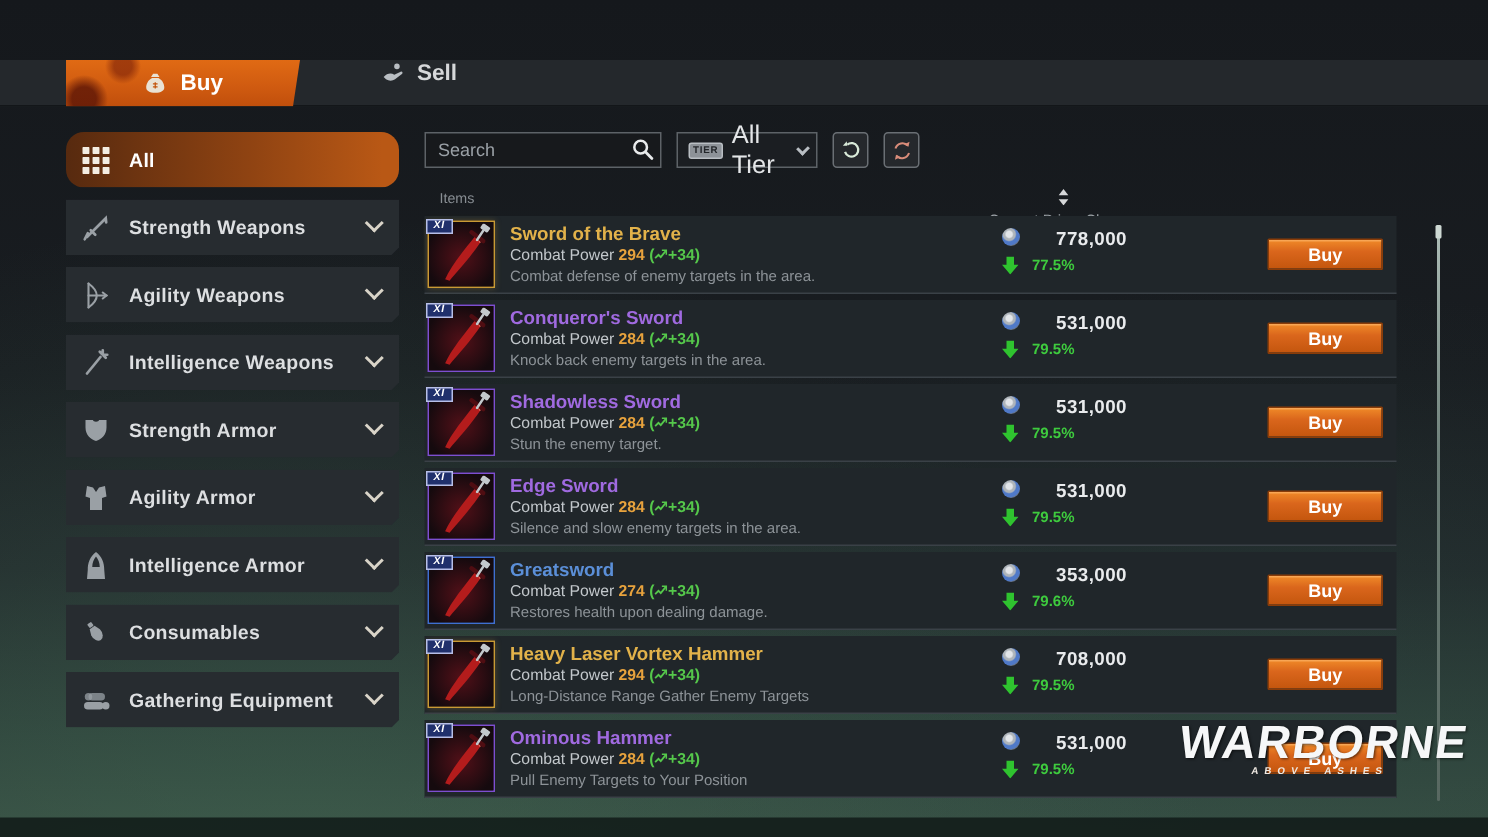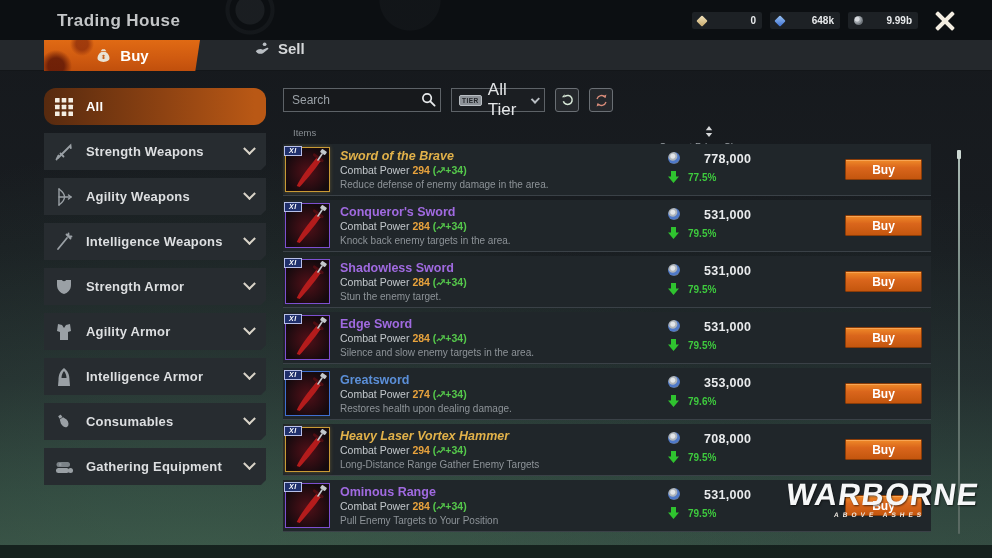--- a/index.html
+++ b/index.html
@@ -88,21 +88,21 @@
   .row{ position:relative; height:52px; margin-bottom:4px; background:#20262a; border-bottom:1px solid #3a4147; }
   .tile{ position:absolute; left:2px; top:3px; width:45px; height:45px; background:#140a0e; border:1px solid #555; }
   .tile svg.art{ width:100%; height:100%; display:block; }
   .tier-tag{ position:absolute; left:-2px; top:-2px; font-size:7px; font-weight:700; font-style:italic; color:#fff;
     background:#20306c; border:1px solid #b7bfe8; padding:0 4px 1px; letter-spacing:.5px; }
   .tile .hammer{ position:absolute; right:1px; top:1px; width:12px; height:12px; color:#c3c8cc; }
   .r-legendary .tile{ border-color:#c99a35; box-shadow:0 0 4px rgba(201,154,53,.35); }
   .r-epic .tile{ border-color:#7d4fd0; }
   .r-rare .tile{ border-color:#3f6fd0; }
   .item-name{ position:absolute; left:57px; top:5px; font-size:12.5px; font-weight:700; }
-  .r-legendary .item-name{ color:#e2b24a;font-style:italic; }
+  .r-legendary .item-name{ color:#e2b24a; }
   .r-epic .item-name{ color:#a06ae0; }
   .r-rare .item-name{ color:#5b8fd8; }
   .combat{ position:absolute; left:57px; top:20px; font-size:10.5px; color:#c2c7cb; }
   .combat .pw{ color:#e8a33d; font-weight:700; }
   .combat .bonus{ color:#55c84b; font-weight:700; }
   .combat .trend{ width:9px; height:9px; color:#55c84b; vertical-align:-1px; }
   .desc{ position:absolute; left:57px; top:35px; font-size:10px; color:#8d9398; }
   .price-group{ position:absolute; left:385px; top:8px; }
   .price-line{ display:flex; align-items:flex-start; gap:24px; }
   .price-line .coin-ic{ width:12px; height:12px; background:radial-gradient(circle at 40% 35%, #e2e5e9 0 2px, #aeb4ba 3px 4px, #4f79c8 5px 7px, #6d737a 8px); }
@@ -232,41 +232,20 @@
       <rect width="44" height="44" fill="url(#glow)"></rect>
       <path d="M11 39 C15 30 24 19 32 9 L35 14 C29 23 20 33 14 40 Z" fill="#b41c1c"></path>
       <path d="M32 9 L35 14" stroke="#e86a5a" stroke-width="1"></path>
       <path d="M29 7 l8 6" stroke="#4f0d12" stroke-width="3" stroke-linecap="round"></path>
     </symbol>
   </defs>
 </svg>
 
 <div class="screen">
 
-  <div class="topbar">
-    <div class="title">Trading House</div>
-    <div class="currencies">
-      <div class="cur">
-        <span class="gem gold"></span>
-        <span class="val">0</span>
-      </div>
-      <div class="cur">
-        <span class="gem blue"></span>
-        <span class="val">648k</span>
-      </div>
-      <div class="cur">
-        <span class="coin-ic"></span>
-        <span class="val">9.99b</span>
-      </div>
-    </div>
-    <div class="close-btn">
-        <i></i>
-        <i></i>
-      </div>
-  </div>
 
   <div class="tabstrip">
     <div class="tab-buy">
       <svg class="tab-icon">
           <use href="#money-bag-icon"></use>
         </svg>
       <span>Buy</span>
     </div>
     <div class="tab-sell">
       <svg class="tab-icon">
@@ -388,21 +367,21 @@
               <use href="#hammer-icon"></use>
             </svg>
       </div>
       <div class="item-name">Sword of the Brave</div>
       <div class="combat"><span>Combat Power</span>
         <b class="pw">294</b>
         <span class="bonus">(<svg class="trend">
                 <use href="#trend-icon"></use>
               </svg><span>+34</span>)</span>
       </div>
-      <div class="desc">Reduce defense of enemy damage in the area.</div>
+      <div class="desc">Combat defense of enemy targets in the area.</div>
       <div class="price-group">
         <div class="price-line">
           <span class="coin-ic"></span>
           <span class="price-val">778,000</span>
         </div>
         <div class="chg-line">
           <svg class="dn-arrow">
                 <use href="#down-arrow-icon"></use>
               </svg>
           <span class="chg-val">77.5%</span>
@@ -573,21 +552,21 @@
         <div class="row r-epic">
       <div class="tile">
         <svg class="art">
               <use href="#sword-art"></use>
             </svg>
         <span class="tier-tag">XI</span>
         <svg class="hammer">
               <use href="#hammer-icon"></use>
             </svg>
       </div>
-      <div class="item-name">Ominous Range</div>
+      <div class="item-name">Ominous Hammer</div>
       <div class="combat"><span>Combat Power</span>
         <b class="pw">284</b>
         <span class="bonus">(<svg class="trend">
                 <use href="#trend-icon"></use>
               </svg><span>+34</span>)</span>
       </div>
       <div class="desc">Pull Enemy Targets to Your Position</div>
       <div class="price-group">
         <div class="price-line">
           <span class="coin-ic"></span>

